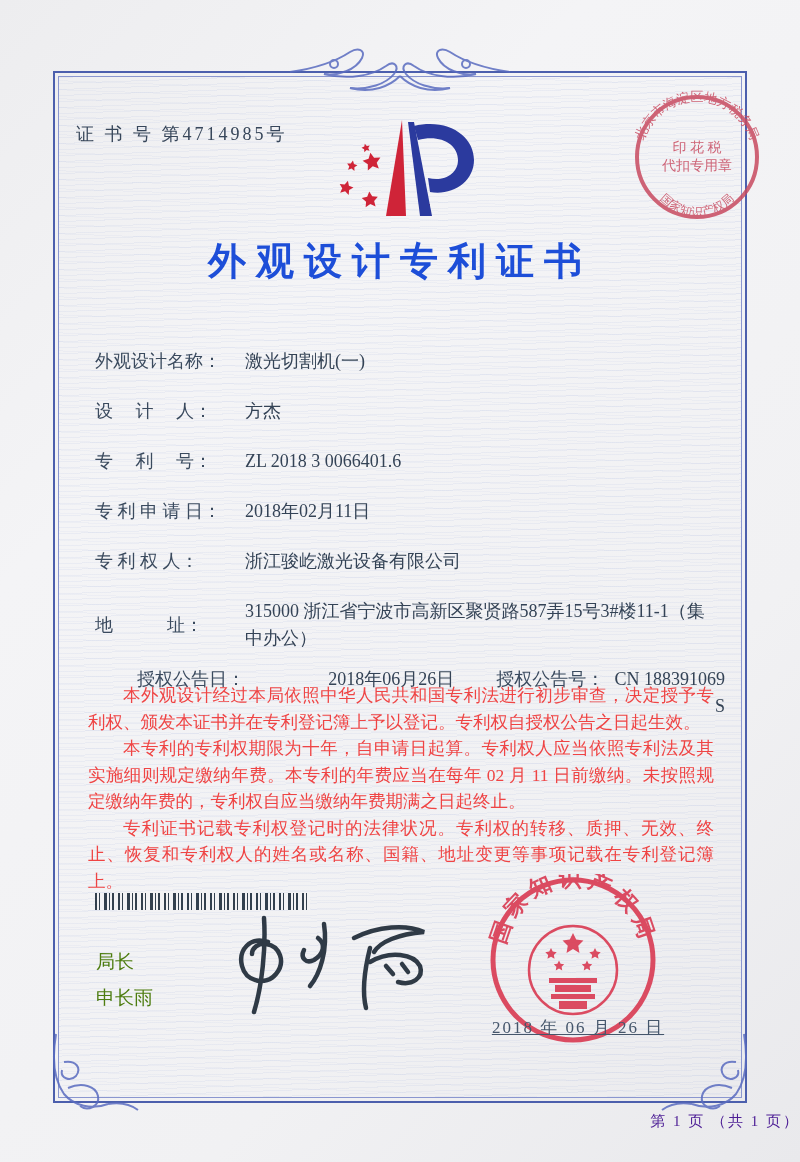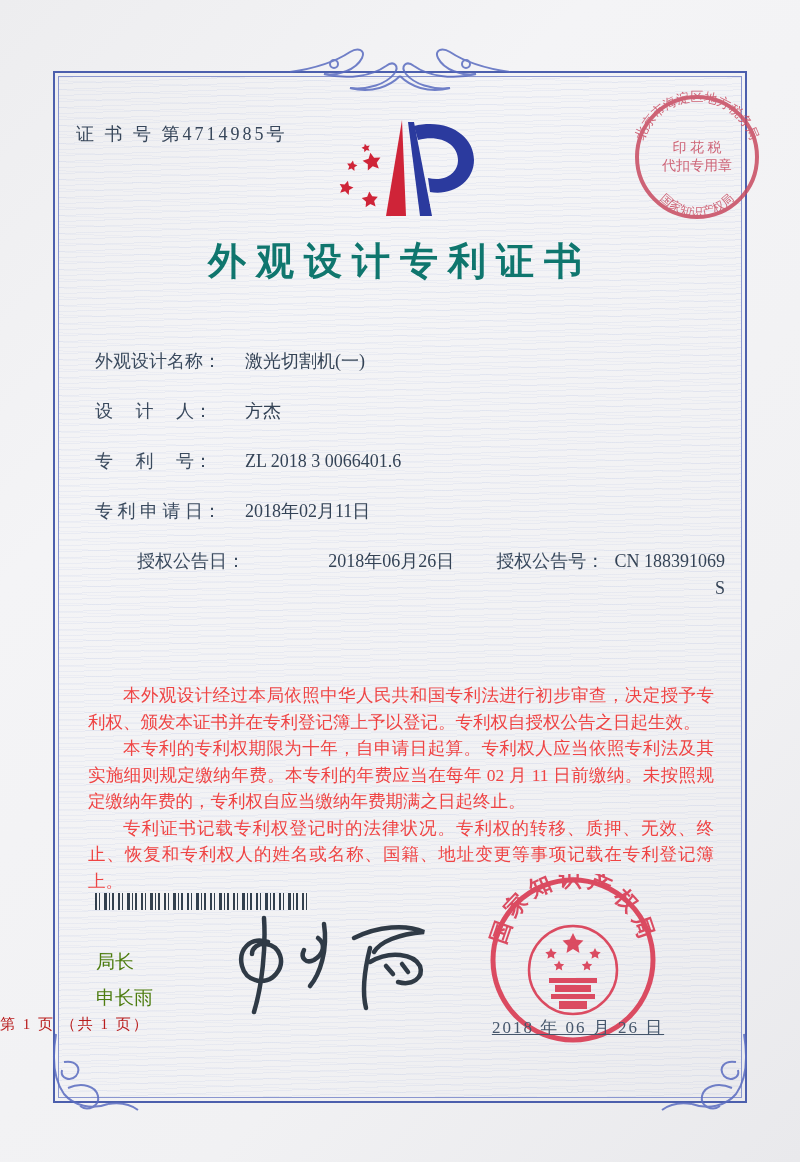--- a/index.html
+++ b/index.html
@@ -21,21 +21,21 @@
       repeating-linear-gradient(182deg, rgba(140,160,215,0.07) 0 1px, rgba(0,0,0,0) 1px 9px);
   }
   .ornament{position:absolute;}
   .cert-no{
     position:absolute;left:76px;top:122px;font-size:18px;letter-spacing:3px;color:#37465a;
   }
   .logo{position:absolute;left:328px;top:116px;}
   .tax-stamp{position:absolute;left:626px;top:86px;opacity:0.85;}
   .title{
     position:absolute;left:0;top:236px;width:800px;text-align:center;
-    font-size:38px;font-weight:bold;letter-spacing:10px;color:#0f766e;
+    font-size:38px;font-weight:bold;letter-spacing:10px;color:#1d4ed8;
   }
   .fields{position:absolute;left:95px;top:348px;width:630px;font-size:18px;}
   .frow{display:flex;align-items:center;margin-bottom:23px;line-height:27px;}
   .flabel{flex:0 0 150px;white-space:pre;color:#3a4a5e;}
   .fvalue{flex:1;color:#344356;}
   .frow-addr .fvalue{max-width:470px;}
   .frow-grant{display:flex;margin-bottom:0;line-height:27px;text-align:right;}
   .grant-left{display:flex;width:365px;}
   .grant-right{display:flex;}
   .grant-right .flabel{flex:0 0 150px;}
@@ -57,22 +57,22 @@
     position:absolute;left:96px;top:944px;font-size:19px;color:#4d7c0f;
     font-family:"Liberation Sans","DejaVu Sans",sans-serif;line-height:36px;
   }
   .signature{position:absolute;left:212px;top:908px;}
   .seal{position:absolute;left:487px;top:874px;}
   .seal-date{
     position:absolute;left:488px;top:1016px;width:180px;
     font-size:17px;letter-spacing:2px;color:#45566b;text-align:center;text-decoration:underline;
   }
   .footer{
-    position:absolute;left:0;top:1015px;width:800px;text-align:left;
-    font-size:15px;letter-spacing:2px;color:#b91c1c;
+    position:absolute;left:0;top:1112px;width:800px;text-align:right;
+    font-size:15px;letter-spacing:2px;color:#4c1d95;
   }
 </style>
 </head>
 <body>
 
 <div class="frame">
   <div class="frame-inner"></div>
 </div>
 
 <svg class="ornament" style="left:288px;top:42px;" width="224" height="62" viewBox="0 0 224 62">
@@ -154,20 +154,28 @@
     <span class="flabel">设　 计　 人：</span>
     <span class="fvalue">方杰</span>
   </div>
   <div class="frow">
     <span class="flabel">专　 利　 号：</span>
     <span class="fvalue">ZL 2018 3 0066401.6</span>
   </div>
   <div class="frow">
     <span class="flabel">专 利 申 请 日：</span>
     <span class="fvalue">2018年02月11日</span>
+  </div>
+  <div class="frow">
+    <span class="flabel">专 利 权 人：</span>
+    <span class="fvalue">浙江骏屹激光设备有限公司</span>
+  </div>
+  <div class="frow frow-addr" style="margin-bottom:14px;">
+    <span class="flabel">地　　　址：</span>
+    <span class="fvalue">315000 浙江省宁波市高新区聚贤路587弄15号3#楼11-1（集中办公）</span>
   </div>
   <div class="frow-grant">
     <span class="grant-left">
       <span class="flabel">授权公告日：</span>
       <span class="fvalue">2018年06月26日</span>
     </span>
     <span class="grant-right">
       <span class="flabel">授权公告号：</span>
       <span class="fvalue">CN 188391069 S</span>
     </span>

